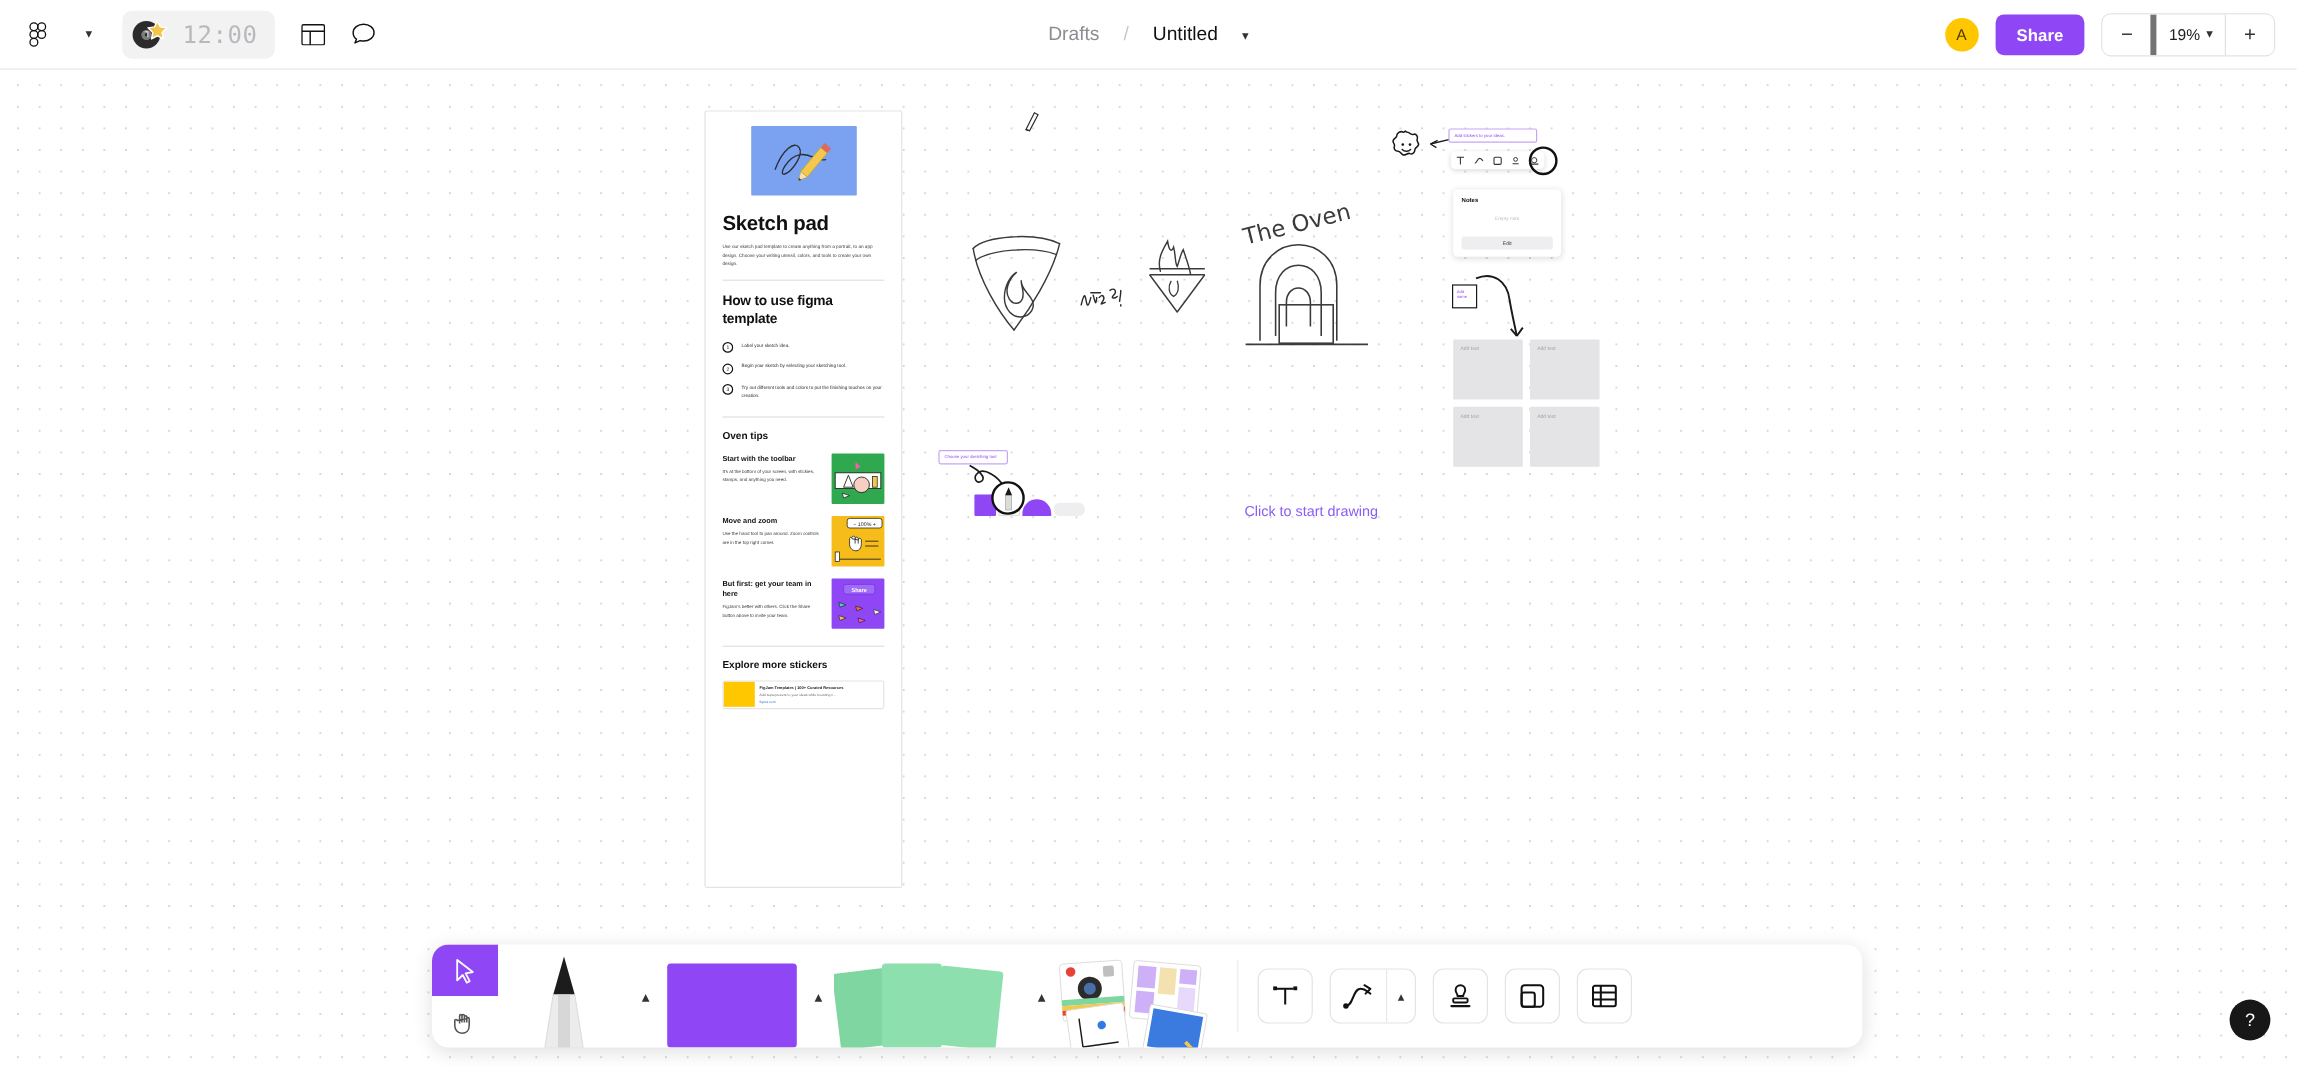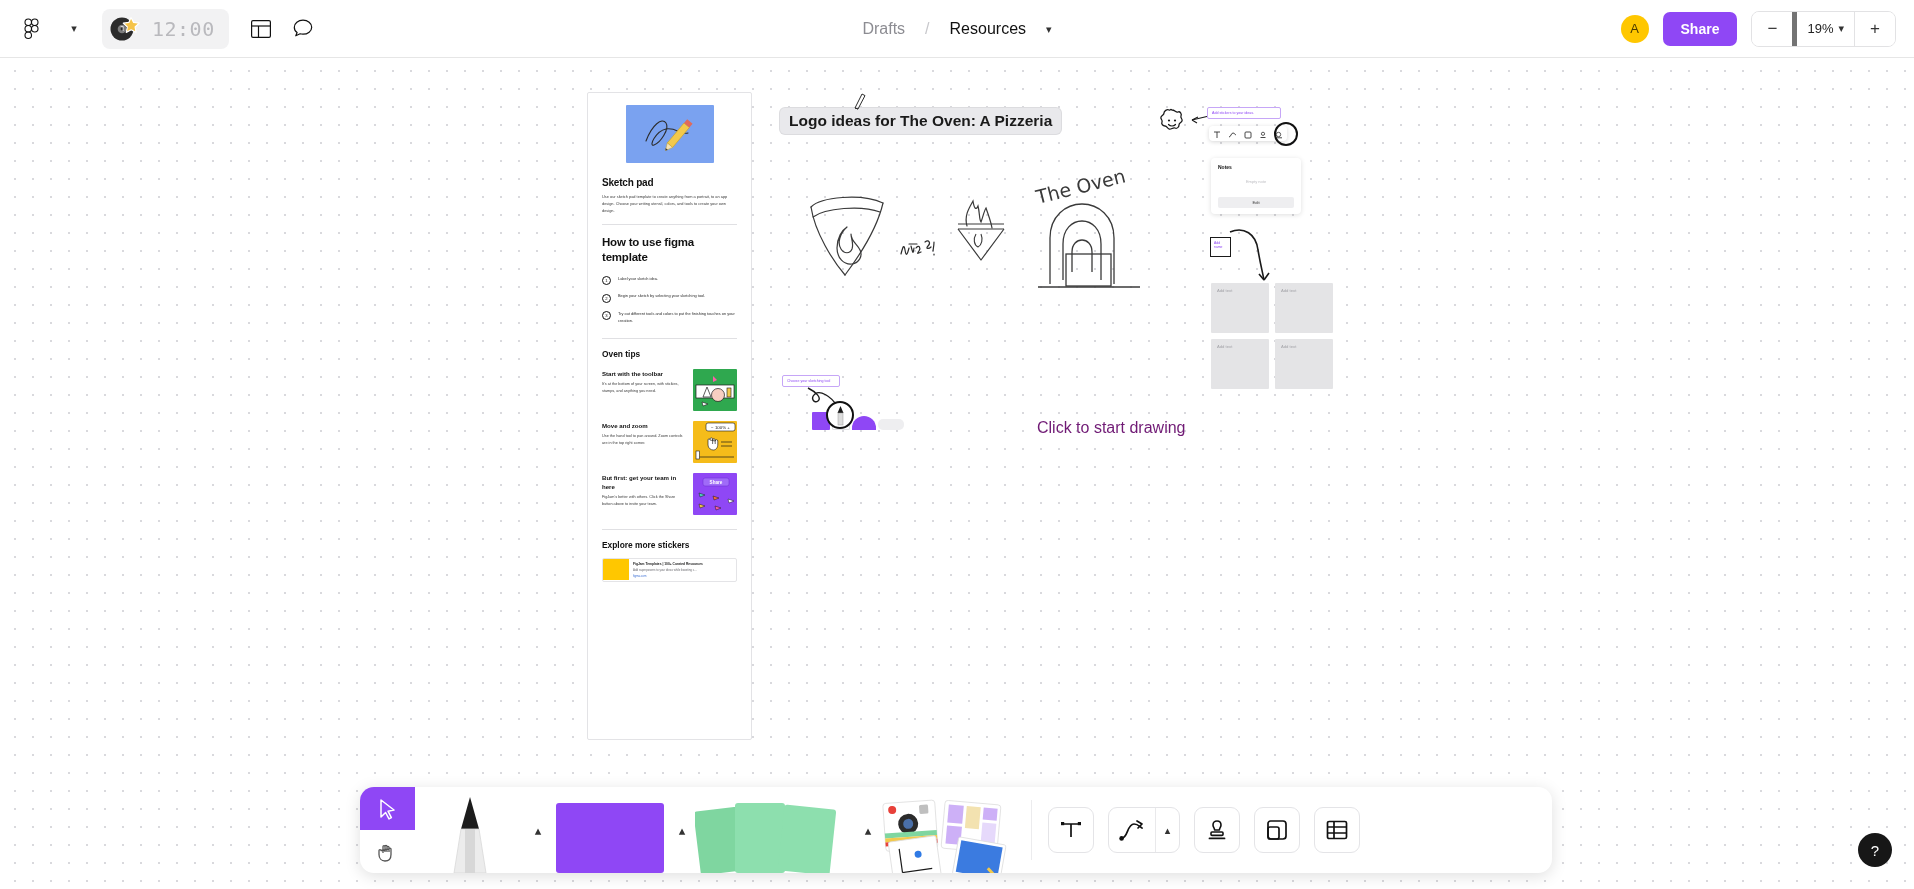--- a/index.html
+++ b/index.html
@@ -85,21 +85,21 @@
   .sketchpad {
     position: absolute; left: 587px; top: 92px;
     width: 165px; height: 648px;
     background: #fff; border: 1px solid #e3e3e6; border-radius: 2px;
     padding: 12px 14px; overflow: hidden;
   }
   .sp-hero {
     width: 88px; height: 58px; background: #7aa2f0; margin: 0 auto 14px;
     position: relative; border-radius: 1px;
   }
-  .sp-h1 { font-size: 10px; font-weight: 700; color: #111; letter-spacing: -0.2px; }
+  .sp-h1 { font-size: 17px; font-weight: 700; color: #111; letter-spacing: -0.2px; }
   .sp-body {
     font-size: 3.9px; line-height: 1.75; color: #3a3a3a; margin-top: 6px;
   }
   .sp-rule { height: 1px; background: #e0e0e3; margin: 10px 0; }
   .sp-h2 {
     font-size: 11.5px; font-weight: 700; color: #111;
     line-height: 1.28; letter-spacing: -0.2px;
   }
   .sp-steps { margin-top: 11px; display: flex; flex-direction: column; gap: 8px; }
   .sp-step { display: flex; gap: 7px; align-items: flex-start; }
@@ -132,21 +132,21 @@
 
   
   .title-chip {
     position: absolute; left: 780px; top: 108px;
     background: #e9e9ec; border-radius: 5px; padding: 4px 9px;
     font-size: 15.5px; font-weight: 600; color: #1a1a1a;
     box-shadow: 0 0 0 1px #dcdcdf; cursor: text;
   }
   .hint-text {
     position: absolute; left: 1037px; top: 419px;
-    font-size: 16px; color: #701a75;
+    font-size: 12px; color: #8b5cf6;
   }
   .purple-note {
     position: absolute; background: #fff;
     border: 1px solid #c6a6f7; border-radius: 2px;
     color: #8f47f5; font-size: 3.6px; padding: 3px 4px; white-space: nowrap;
   }
   .mini-toolbar {
     position: absolute; left: 1209px; top: 126px; width: 78px; height: 15px;
     background: #fff; border-radius: 4px; box-shadow: 0 1px 4px rgba(0,0,0,.16);
     display: flex; align-items: center; justify-content: space-around;
@@ -288,21 +288,21 @@
       <div class="icon-btn">
         <svg width="20" height="19" viewBox="0 0 20 19">
           <path d="M10 1.2c4.8 0 8.7 3.1 8.7 7s-3.9 7-8.7 7c-1 0-2-.1-2.9-.4l-4.3 2 1.3-3.3C2 12.2 1.3 10.4 1.3 8.2c0-3.9 3.9-7 8.7-7z" fill="none" stroke="#111" stroke-width="1.2" stroke-linejoin="round"></path>
         </svg>
       </div>
     </div>
 
     <div class="tb-center">
       <span class="crumb-drafts">Drafts</span>
       <span class="crumb-sep">/</span>
-      <span class="crumb-title">Resources</span>
+      <span class="crumb-title">Untitled</span>
       <span class="chev">▾</span>
     </div>
 
     <div class="tb-right">
       <div class="avatar">A</div>
       <button class="share-btn">Share</button>
       <div class="zoom-group">
         <button class="zoom-btn">−</button>
         <div class="zoom-val">
           <span>19%</span>
@@ -408,21 +408,20 @@
     <div class="sp-link-card">
       <div class="sp-link-thumb"></div>
       <div class="sp-link-body">
         <div class="sp-link-title">FigJam Templates | 100+ Curated Resources</div>
         <div class="sp-link-desc">Add superpowers to your ideas while boosting c...</div>
         <div class="sp-link-url">figma.com</div>
       </div>
     </div>
   </div>
 
-  <div class="title-chip">Logo ideas for The Oven: A Pizzeria</div>
 
   <svg style="position:absolute;left:852px;top:90px" width="16" height="20" viewBox="0 0 16 20">
     <path d="M3 18L10 4l3 1.6L6 19z" fill="none" stroke="#2b2b2b" stroke-width="1"></path>
     <path d="M3 18l3 1" stroke="#2b2b2b" stroke-width="1"></path>
   </svg>
 
   <svg style="position:absolute;left:805px;top:185px" width="90" height="95" viewBox="0 0 90 95">
     <path d="M6 22c10-10 50-14 72-4" fill="none" stroke="#3a3a3a" stroke-width="1.2" stroke-linecap="round"></path>
     <path d="M6 22c4 26 22 54 34 68" fill="none" stroke="#3a3a3a" stroke-width="1.2" stroke-linecap="round"></path>
     <path d="M78 18c-6 26-26 56-38 72" fill="none" stroke="#3a3a3a" stroke-width="1.2" stroke-linecap="round"></path>

